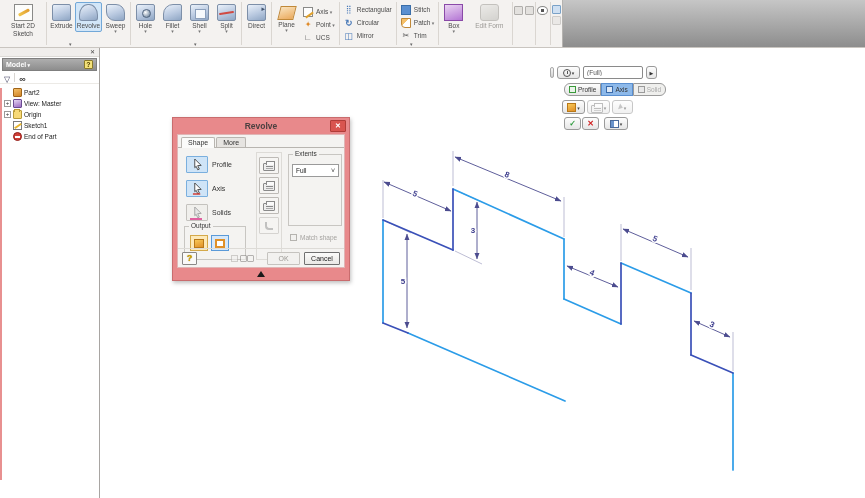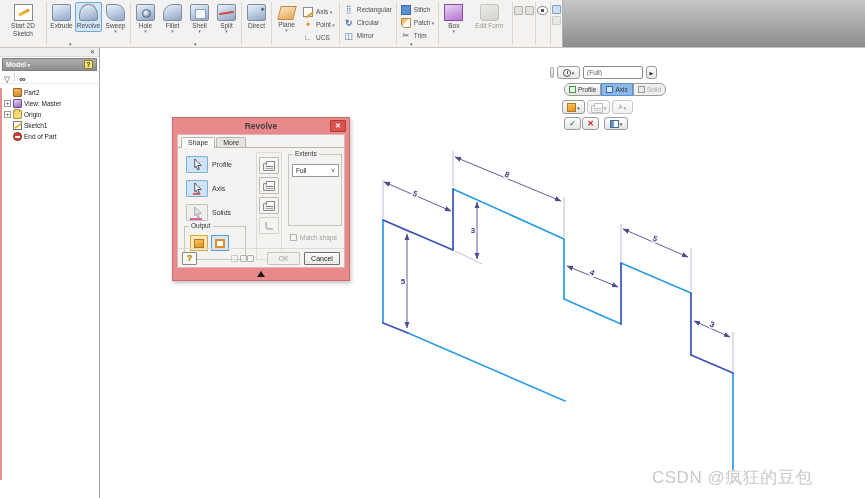--- a/index.html
+++ b/index.html
@@ -572,16 +572,15 @@
             <span class="cb"></span>
             <span class="glasses"></span>
           </div>
           <div class="okbtn">OK</div>
           <div class="cancelbtn">Cancel</div>
         </div>
       </div>
       <div class="dlg-pull"></div>
     </div>
 
-    <div class="watermark">CSDN @疯狂的豆包</div>
   </div>
 
 </div>
 
 </body></html>

